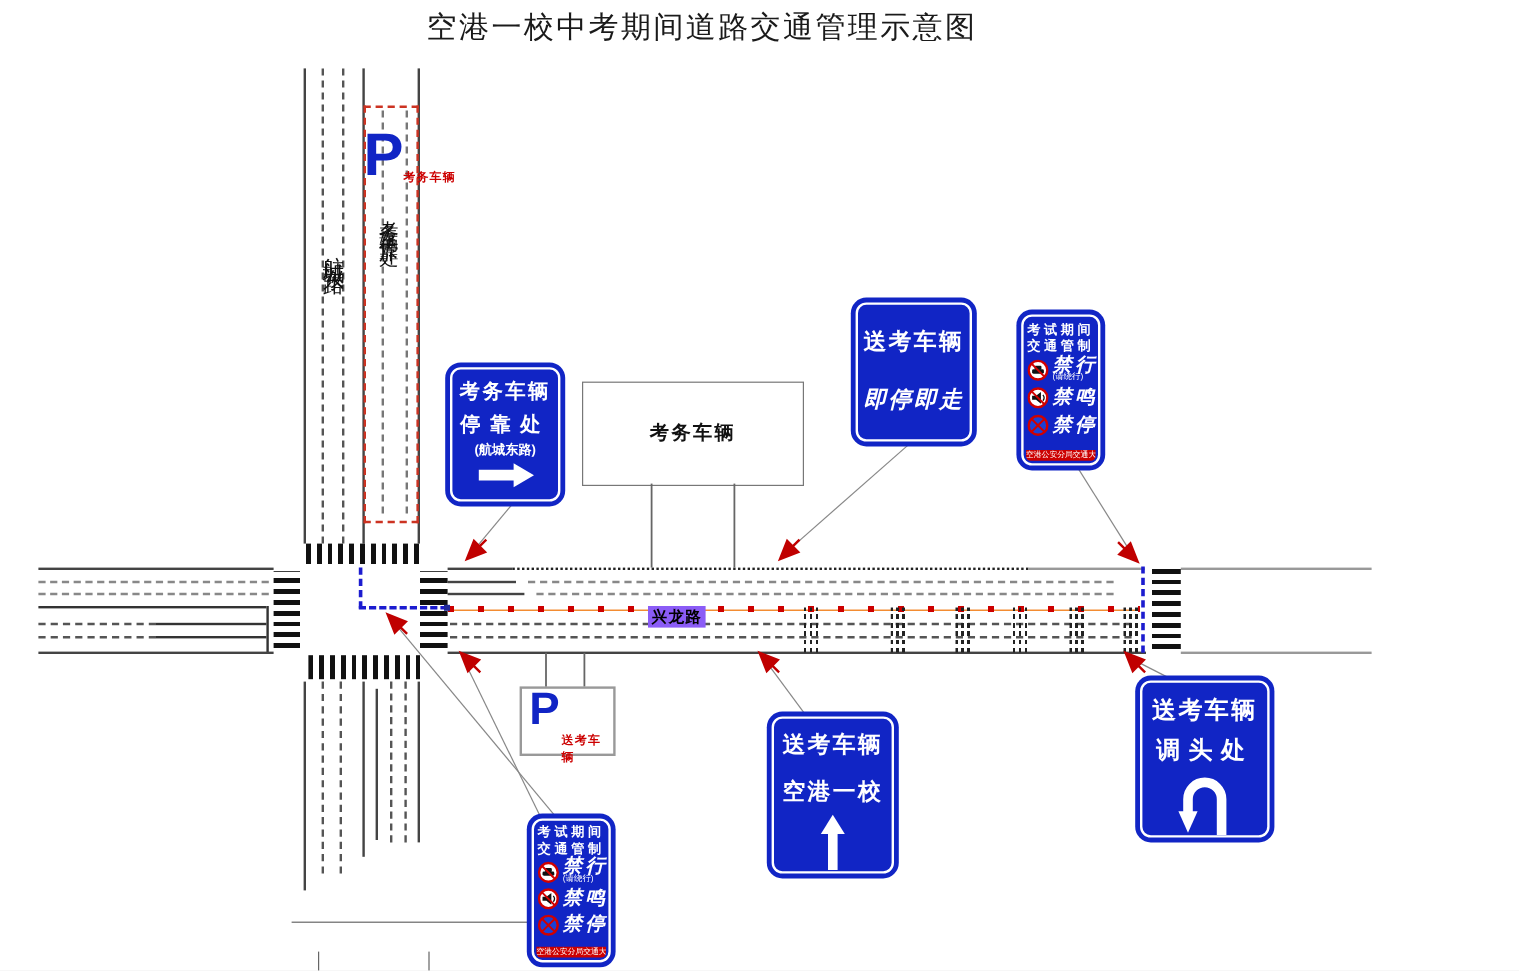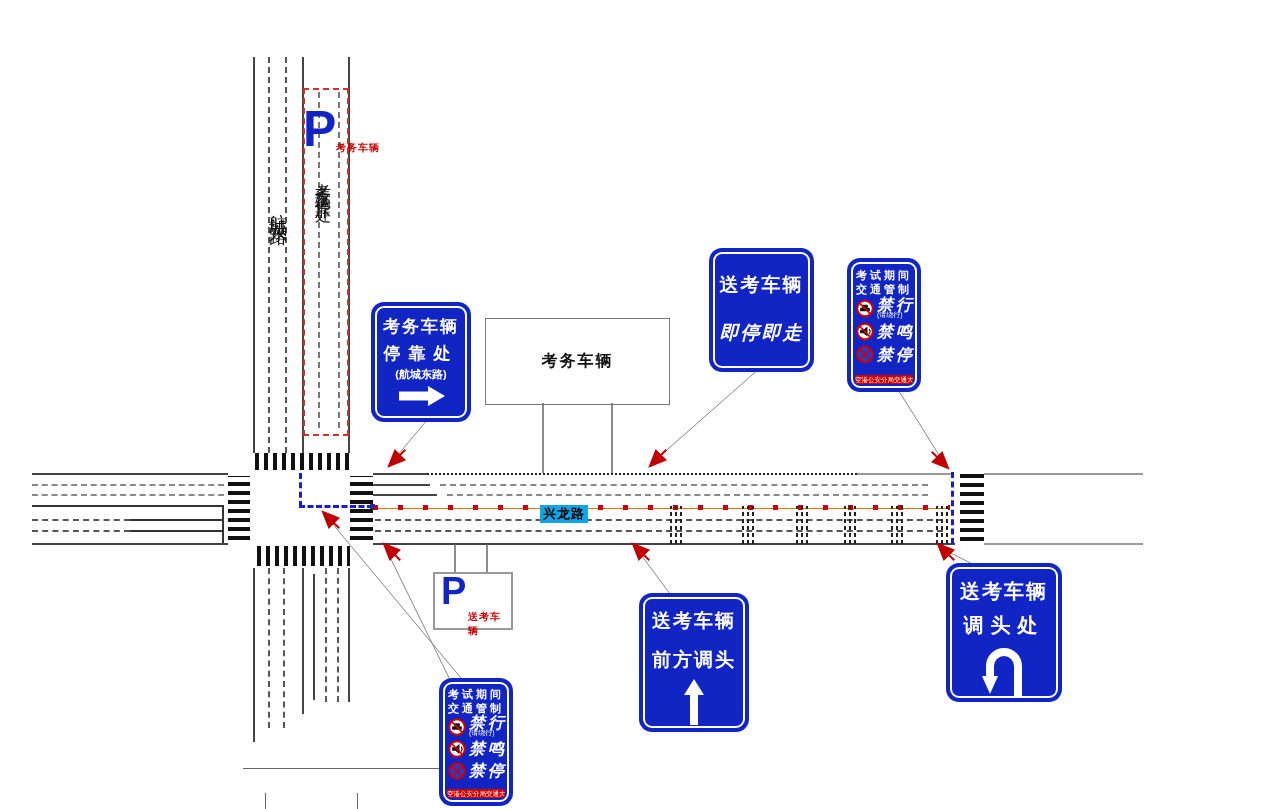--- a/index.html
+++ b/index.html
@@ -27,38 +27,39 @@
   .bvdash{position:absolute;width:0;border-left:3px dashed #1c1ccf;}
   .bhdash{position:absolute;height:0;border-top:3px dashed #1c1ccf;}
   .redzone{position:absolute;border:2px dashed #cc3322;}
   .schoolbox{position:absolute;border:1.5px solid #777;background:#fff;display:flex;align-items:center;justify-content:center;
              font-weight:bold;font-size:16px;color:#111;letter-spacing:2px;}
   .pbox{position:absolute;border:2px solid #999;background:#fff;}
   .bigP{position:absolute;color:#1125c5;font-weight:bold;font-family:"Liberation Sans",sans-serif;}
   .redtag{position:absolute;color:#cc0000;font-weight:bold;font-size:10px;letter-spacing:1px;}
   .vtext{position:absolute;writing-mode:vertical-rl;text-orientation:upright;color:#111;
          font-family:"Liberation Serif",serif;}
-  .roadname{position:absolute;font-weight:bold;font-size:13px;color:#000;background:#0ea5e9;padding:0 3px;letter-spacing:1px;z-index:5;}
+  .roadname{position:absolute;font-weight:bold;font-size:13px;color:#000;background:#8b5cf6;padding:0 3px;letter-spacing:1px;z-index:5;}
   
   .sign{position:absolute;background:#1125c5;border:2px solid #fff;border-radius:9px;
         box-shadow:0 0 0 4px #1125c5;box-sizing:border-box;color:#fff;text-align:center;z-index:6;overflow:hidden;}
   .sline{font-weight:bold;white-space:nowrap;}
   .ctrl-h{font-weight:bold;font-size:11px;letter-spacing:3px;line-height:14px;white-space:nowrap;}
   .ctrl-row{display:flex;align-items:center;text-align:left;margin:2px 0 2px 3px;}
   .ctrl-lab{font-weight:bold;font-size:16px;letter-spacing:3px;line-height:12px;white-space:nowrap;font-style:italic;}
   .ctrl-sub{font-size:7px;line-height:8px;white-space:nowrap;}
   .ctrl-foot{position:absolute;left:2px;right:2px;bottom:2px;background:#cc0000;color:#fff;
              font-size:6.5px;line-height:9px;white-space:nowrap;overflow:hidden;border-radius:0 0 4px 4px;}
   svg.overlay{position:absolute;left:0;top:0;z-index:4;}
 </style>
 </head>
 <body>
 
 <div class="canvas">
 
+  <div class="title">空港一校中考期间道路交通管理示意图</div>
 
   <div class="sol" style="left:253px;top:57px;width:2px;height:396px;"></div>
   <div class="vdash" style="left:268px;top:57px;height:396px;"></div>
   <div class="vdash" style="left:285px;top:57px;height:396px;"></div>
   <div class="sol" style="left:302px;top:57px;width:2px;height:396px;"></div>
   <div class="sol" style="left:348px;top:57px;width:2px;height:396px;"></div>
   <div class="redzone" style="left:303px;top:88px;width:42px;height:344px;"></div>
   <div class="vdash6" style="left:318px;top:92px;height:336px;"></div>
   <div class="vdash6" style="left:338px;top:92px;height:336px;"></div>
 
@@ -249,21 +250,21 @@
       <div style="margin-left:3px;">
         <div class="ctrl-lab">禁停</div>
         <div class="ctrl-sub"></div>
       </div>
     </div>
     <div class="ctrl-foot">空港公安分局交通大队</div>
   </div>
 
   <div class="sign" style="left:643px;top:597px;width:102px;height:131px;padding-top:9px;">
     <div class="sline" style="font-size:19px;letter-spacing:2px;">送考车辆</div>
-    <div class="sline" style="font-size:19px;letter-spacing:2px;margin-top:13px;">前方调头</div>
+    <div class="sline" style="font-size:19px;letter-spacing:2px;margin-top:13px;">空港一校</div>
     <svg width="22" height="48" viewBox="0 0 22 48" style="margin-top:5px;">
       <line x1="11" y1="14" x2="11" y2="47" stroke="#fff" stroke-width="8"></line>
       <polygon points="1,17 21,17 11,1" fill="#fff"></polygon>
     </svg>
   </div>
 
   <div class="sign" style="left:950px;top:567px;width:108px;height:131px;padding-top:9px;">
     <div class="sline" style="font-size:20px;letter-spacing:2px;">送考车辆</div>
     <div class="sline" style="font-size:20px;letter-spacing:7px;margin-top:7px;">调头处</div>
     <svg width="48" height="56" viewBox="0 0 48 56" style="margin-top:3px;">

